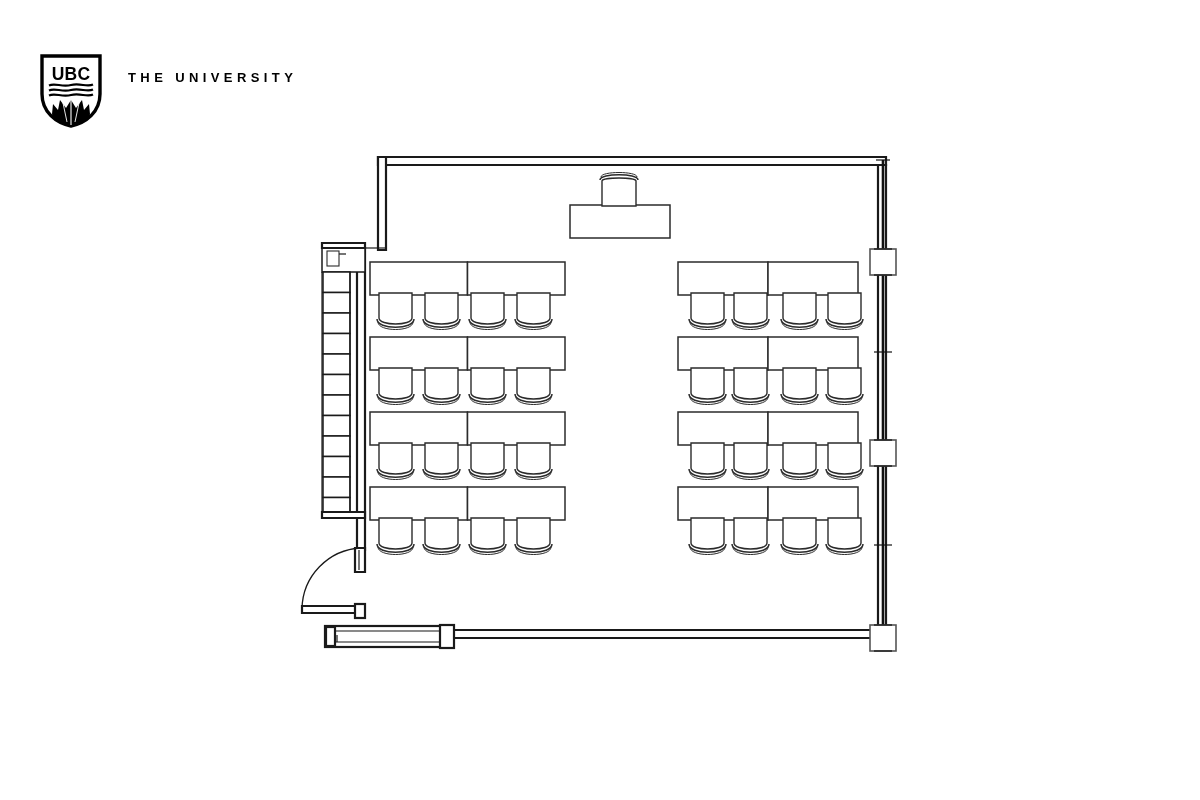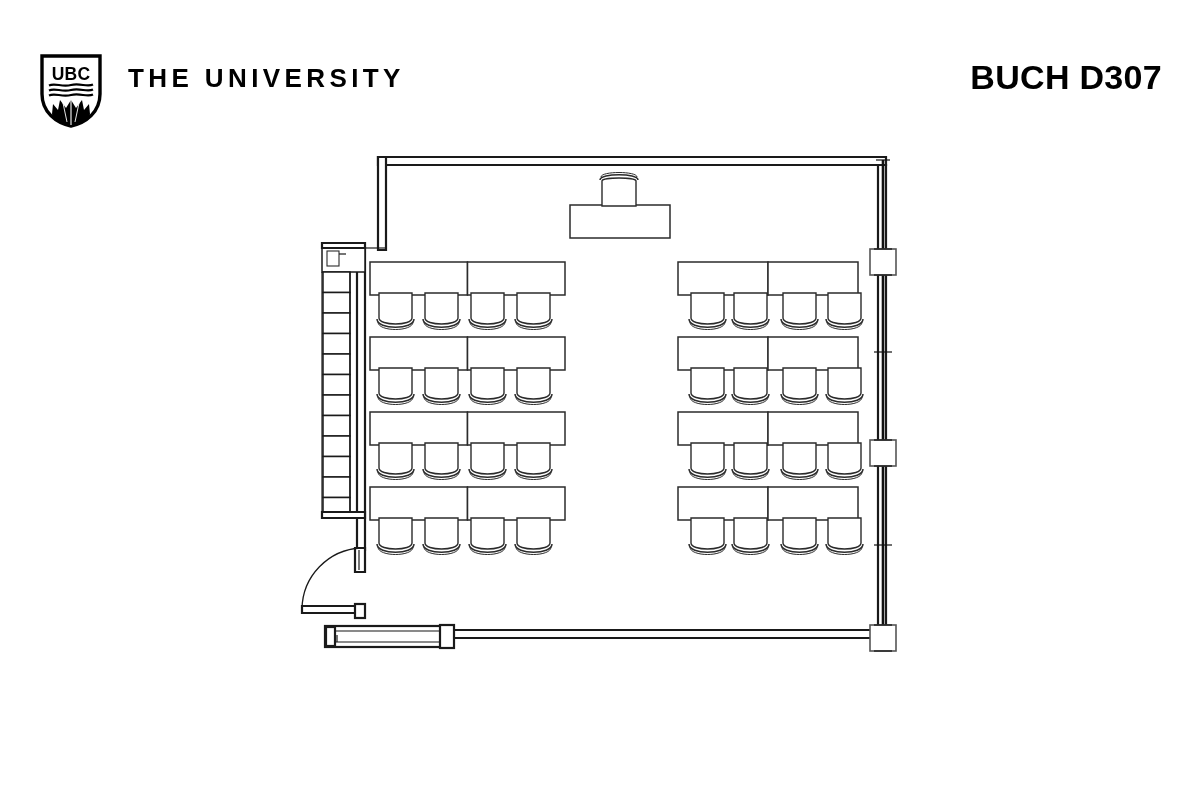--- a/index.html
+++ b/index.html
@@ -37,21 +37,21 @@
     width: 62px;
     height: 74px;
     display: block;
     flex: none;
   }
   #wordmark {
     padding-top: 9px;
   }
   .wordmark-line {
     font-family: "Liberation Sans", sans-serif;
-    font-size: 26px;
+    font-size: 13px;
     font-weight: 700;
     letter-spacing: 4.4px;
     line-height: 30px;
     color: #000000;
     white-space: nowrap;
   }
   #room-title {
     position: absolute;
     right: 38px;
     top: 38px;
@@ -109,21 +109,20 @@
       <path d="M23,49 L27,68" stroke="#ffffff" stroke-width="0.9" fill="none"></path>
       <path d="M39,49 L35,68" stroke="#ffffff" stroke-width="0.9" fill="none"></path>
     </svg>
 
     <div id="wordmark">
       <div class="wordmark-line">THE UNIVERSITY</div>
     </div>
 
   </div>
 
-  <div id="room-title">BUCH D307</div>
 </div>
 
 <div id="plan-wrap">
   <svg id="floorplan" viewBox="0 0 1200 600">
 
     <g>
 
       <path class="wall" d="M378,27 L886,27 L886,35 L378,35 Z"></path>
       <path class="wall-thin" d="M386,35 L878,35"></path>
 

